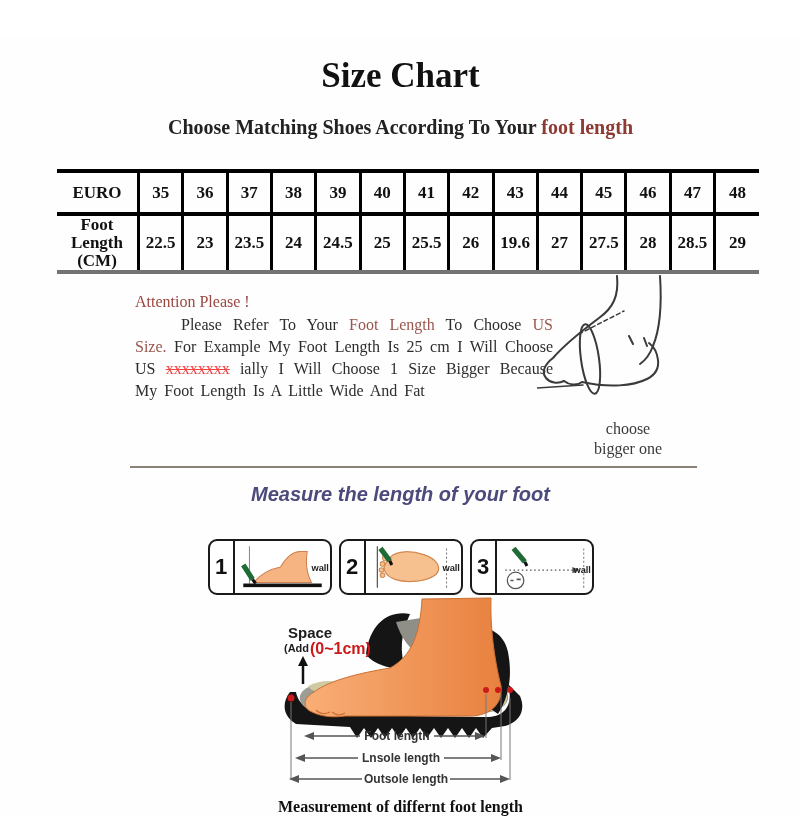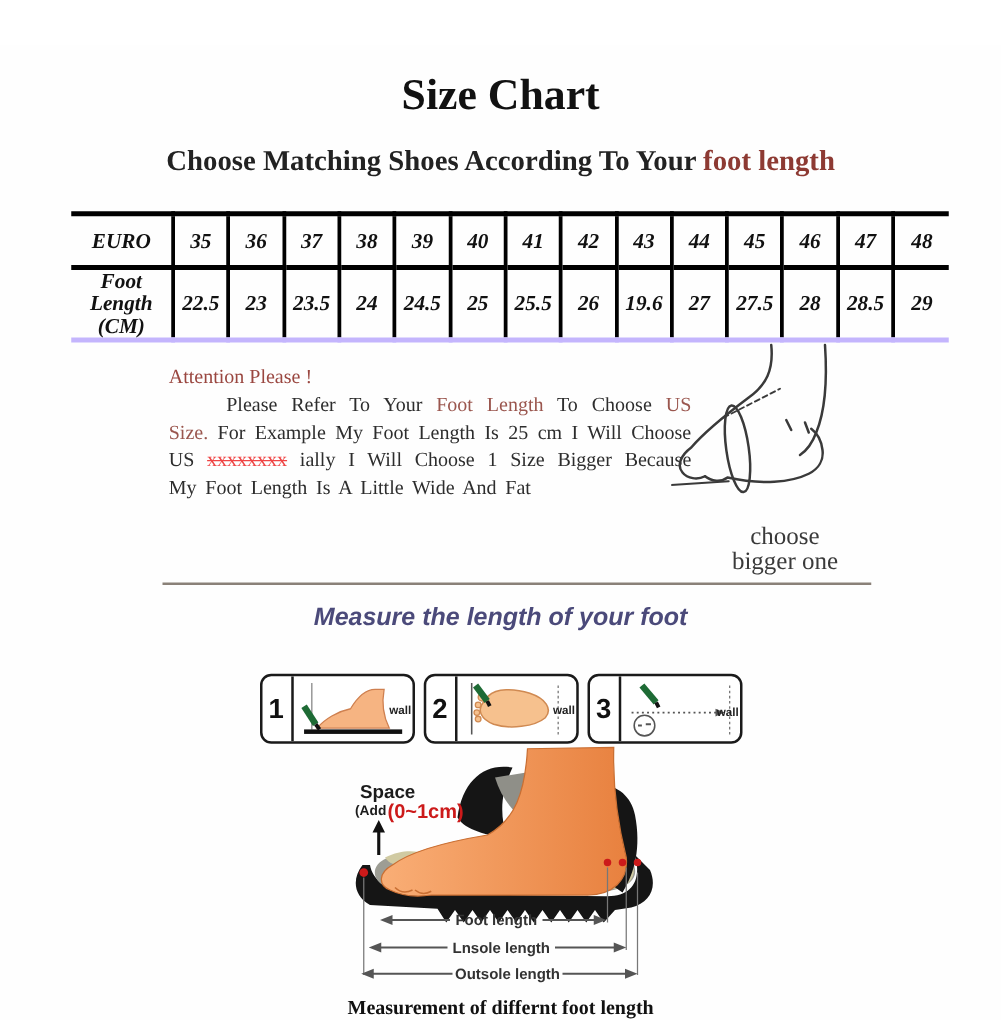--- a/index.html
+++ b/index.html
@@ -7,28 +7,28 @@
     position:relative;width:801px;height:816px;background:#fefefe;
     font-family:"Liberation Serif", serif;color:#1a1a1a;overflow:hidden;margin-top:36px;
   }
   
   .title{
     position:absolute;top:20px;left:0;width:100%;text-align:center;
     font-size:35px;font-weight:bold;color:#111;letter-spacing:0px;
   }
   .subtitle{
     position:absolute;top:80px;left:0;width:100%;text-align:center;
-    font-size:23px;font-weight:bold;color:#222;
+    font-size:20px;font-weight:bold;color:#222;
   }
   .subtitle .hl{color:#8d3a33;}
   
   table.size{
     position:absolute;left:57px;top:133px;width:702px;
     border-collapse:collapse;table-layout:fixed;
-    border-top:4px solid #000;border-bottom:4px solid #c4b5fd;font-style:italic;
+    border-top:4px solid #000;border-bottom:4px solid #737373;
   }
   table.size td{
     border-left:3px solid #000;border-right:3px solid #000;
     text-align:center;vertical-align:middle;
     font-weight:bold;font-size:17px;color:#111;padding:0;
   }
   table.size td:first-child{border-left:none;width:80px;}
   table.size td:last-child{border-right:none;}
   table.size tr.r1 td{height:39px;border-bottom:4px solid #000;}
   table.size tr.r2 td{height:54px;}
@@ -40,21 +40,21 @@
   }
   .attention .head{color:#9a4740;margin-bottom:1px;}
   .attention p{
     margin:0;text-align:justify;text-indent:46px;word-spacing:3px;
   }
   .seg-accent{color:#9a564e;}
   .seg-censored{color:#ef4444;text-decoration:line-through;}
   .sketch{position:absolute;left:537px;top:238px;}
   .bigger-note{
     position:absolute;left:578px;top:383px;width:100px;text-align:center;
-    font-size:20px;line-height:20px;color:#3a3a3a;
+    font-size:16px;line-height:20px;color:#3a3a3a;
   }
   .divider{
     position:absolute;left:130px;top:430px;width:567px;height:2px;
     background:#8a8178;
   }
   
   .measure-head{
     position:absolute;top:447px;left:0;width:100%;text-align:center;
     font-family:"Liberation Sans", sans-serif;
     font-size:20px;font-weight:bold;font-style:italic;color:#4b4a7a;

